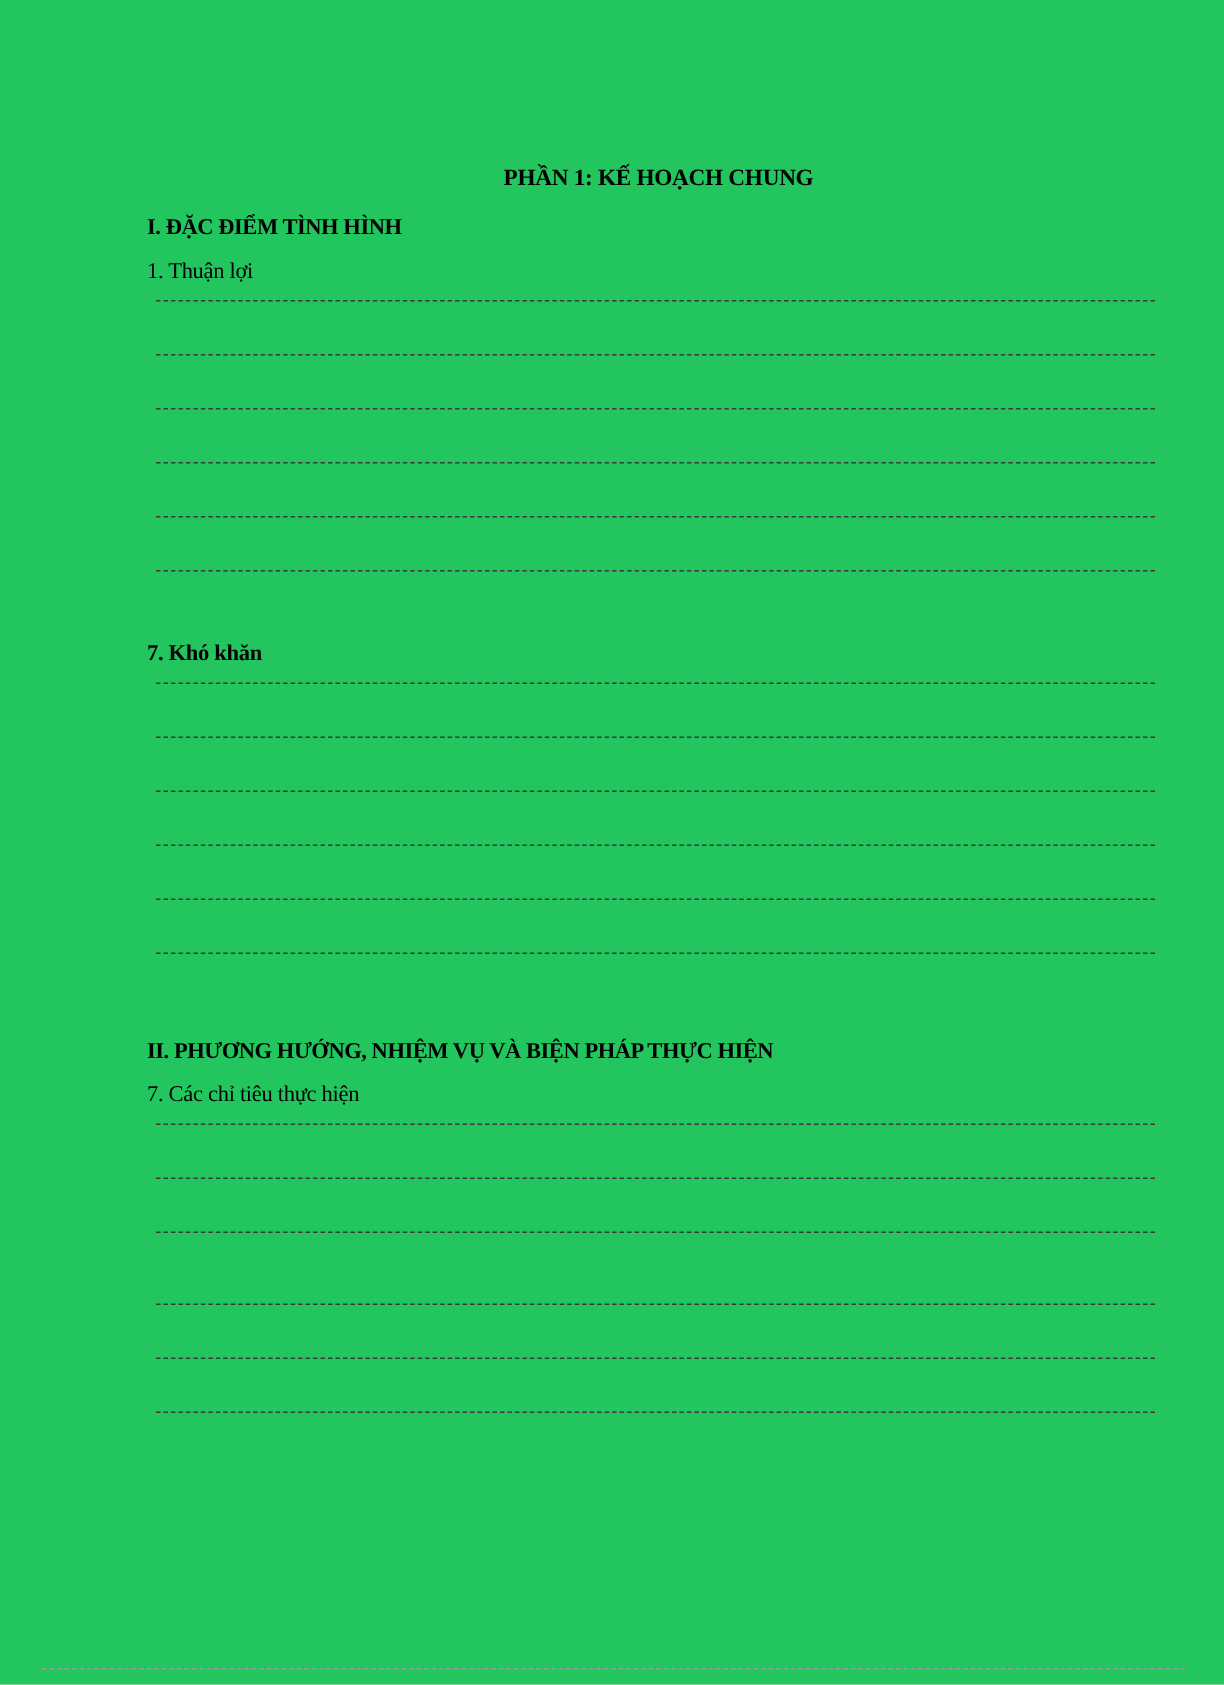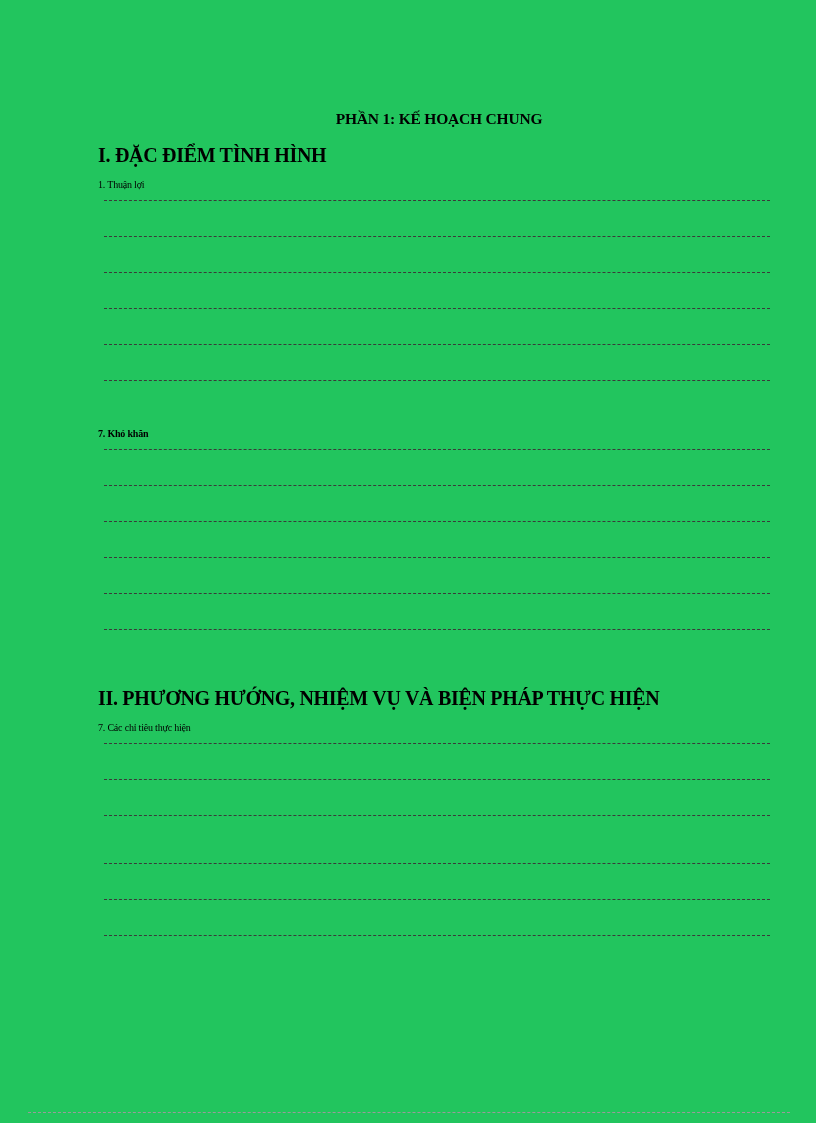--- a/index.html
+++ b/index.html
@@ -32,26 +32,26 @@
   .doc-title {
     text-align: center;
     font-weight: bold;
     font-size: 15.5px;
     letter-spacing: -0.2px;
     margin: 0 0 16px 0;
     padding-left: 10px;
   }
   .h-section {
     font-weight: bold;
-    font-size: 20px;
+    font-size: 15px;
     letter-spacing: -0.3px;
     margin: 0 0 12px 0;
   }
   .h-sub {
-    font-size: 10px;
+    font-size: 15px;
     letter-spacing: -0.2px;
     margin: 0 0 10px 0;
   }
   .h-sub.bold { font-weight: bold; }
   .h-sub.italic-bold { font-weight: bold; font-style: italic; }
   .h-item {
     font-size: 14.5px;
     letter-spacing: -0.2px;
     margin: 0 0 8px 0;
   }

